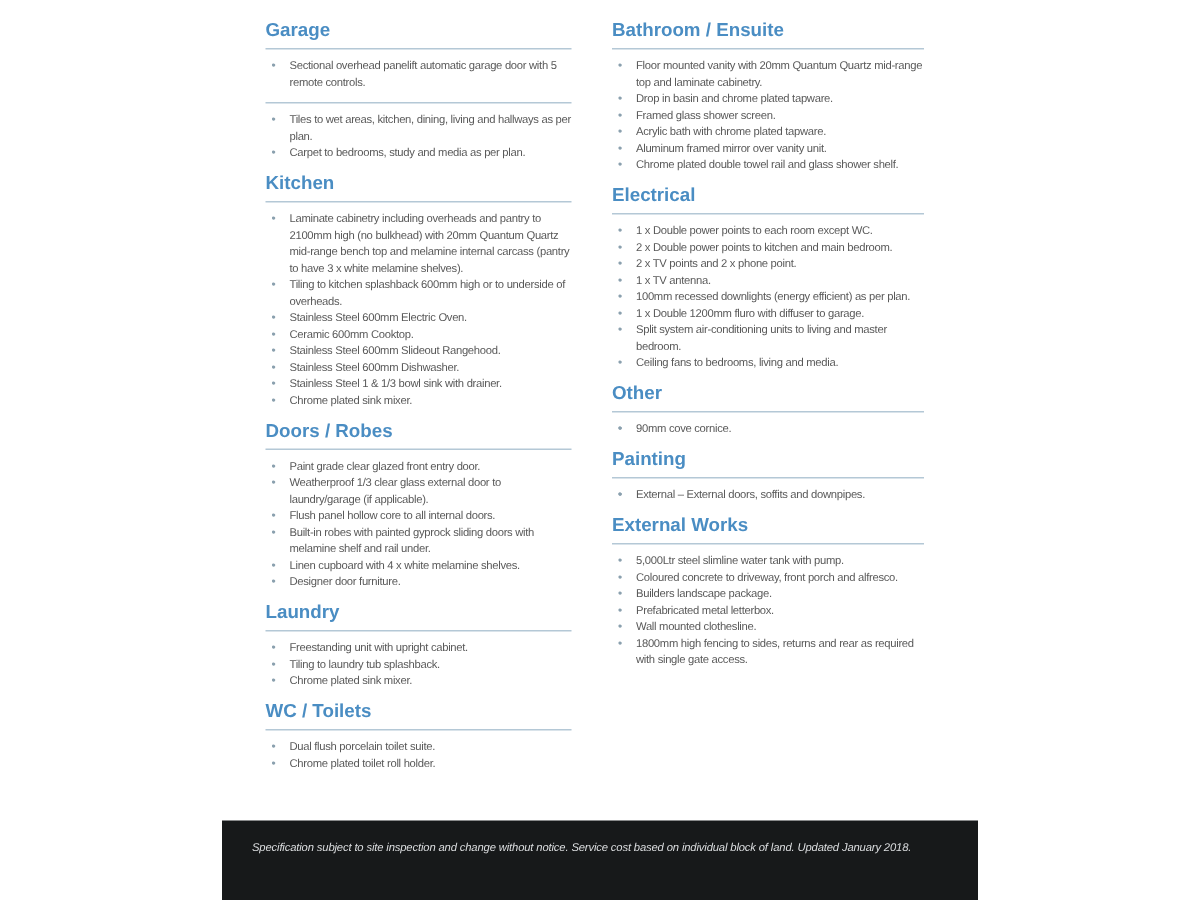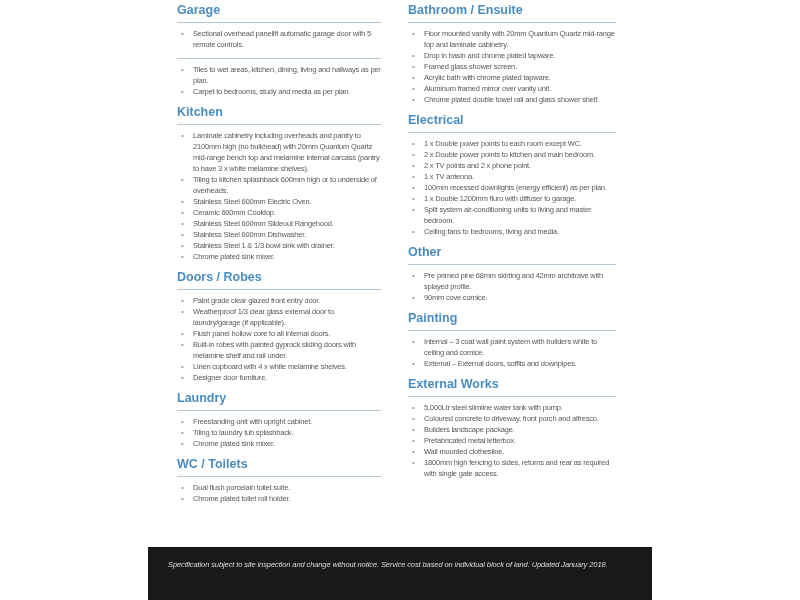--- a/index.html
+++ b/index.html
@@ -19,21 +19,21 @@
   }
   .content {
     position: absolute;
     left: 148px;
     top: 0;
     width: 504px;
     display: flex;
     align-items: flex-start;
   }
   .col {
-    padding-top: 3px;
+    padding-top: 13px;
     box-sizing: border-box;
   }
   .col-left  { margin-left: 29px; width: 204px; }
   .col-right { margin-left: 27px; width: 208px; }
 
   .section { margin-top: 8px; }
   .section:first-child { margin-top: 0; }
 
   .section-title {
     margin: 0 0 4px 0;
@@ -183,29 +183,29 @@
             <li class="item"><span class="bullet">•</span><span>100mm recessed downlights (energy efficient) as per plan.</span></li>
             <li class="item"><span class="bullet">•</span><span>1 x Double 1200mm fluro with diffuser to garage.</span></li>
             <li class="item"><span class="bullet">•</span><span>Split system air-conditioning units to living and master bedroom.</span></li>
             <li class="item"><span class="bullet">•</span><span>Ceiling fans to bedrooms, living and media.</span></li>
           </ul>
         </div>
         <div class="section">
           <h2 class="section-title">Other</h2>
           <div class="section-divider"></div>
           <ul class="items">
-            <li class="item"><span class="bullet">•</span><span>Pre primed pine 68mm skirting and 42mm architrave with splayed profile.</span></li>
+            <li class="item"><span class="bullet">•</span></li>
             <li class="item"><span class="bullet">•</span><span>90mm cove cornice.</span></li>
           </ul>
         </div>
         <div class="section">
           <h2 class="section-title">Painting</h2>
           <div class="section-divider"></div>
           <ul class="items">
-            <li class="item"><span class="bullet">•</span><span>Internal – 3 coat wall paint system with builders white to ceiling and cornice.</span></li>
+            <li class="item"><span class="bullet">•</span></li>
             <li class="item"><span class="bullet">•</span><span>External – External doors, soffits and downpipes.</span></li>
           </ul>
         </div>
         <div class="section">
           <h2 class="section-title">External Works</h2>
           <div class="section-divider"></div>
           <ul class="items">
             <li class="item"><span class="bullet">•</span><span>5,000Ltr steel slimline water tank with pump.</span></li>
             <li class="item"><span class="bullet">•</span><span>Coloured concrete to driveway, front porch and alfresco.</span></li>
             <li class="item"><span class="bullet">•</span><span>Builders landscape package.</span></li>

